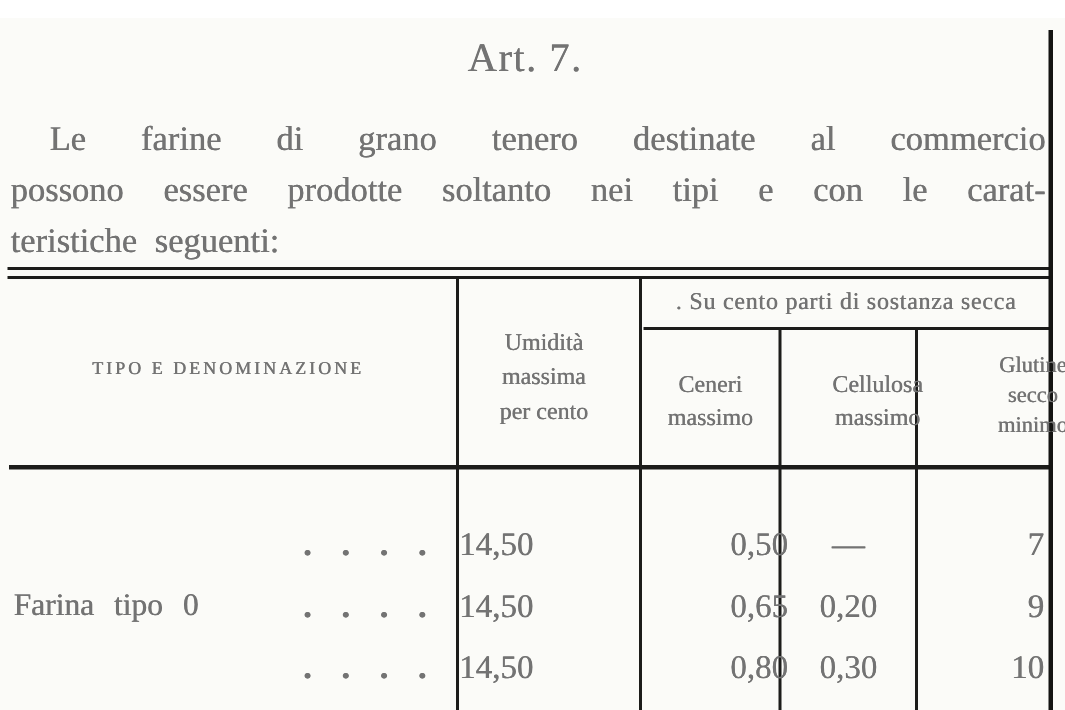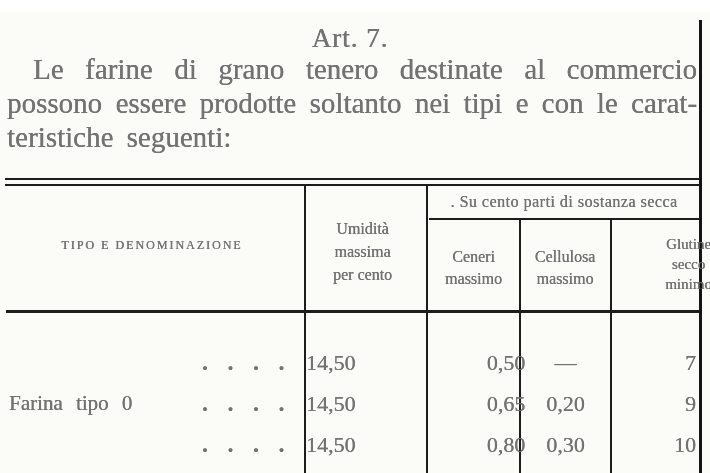--- a/index.html
+++ b/index.html
@@ -8,42 +8,42 @@
     background:#fbfbf8;color:#737373;
     font-family:Liberation Serif, serif;
     text-shadow:0.3px 0 0 currentColor;
     margin-top:12px;
   }
   
   .title{
     position:absolute;top:11px;left:0;width:700px;
     text-align:center;font-size:27px;letter-spacing:1px;
   }
-  .para{position:absolute;top:40px;left:7px;width:690px;font-size:29px;line-height:34px;}
+  .para{position:absolute;top:64px;left:7px;width:690px;font-size:23px;line-height:34px;}
   .pline{text-align:justify;text-align-last:justify;white-space:normal;}
   .pline-first{text-indent:26px;}
   .pline-last{text-align:left;text-align-last:left;word-spacing:6px;}
   
   .hline,.vline{position:absolute;background:#1c1c1a;}
   .rule-top-a{left:5px;top:166px;width:696px;height:2px;}
   .rule-top-b{left:5px;top:172px;width:696px;height:2px;}
   .rule-group{left:429px;top:206px;width:272px;height:2px;}
   .rule-mid{left:6px;top:298px;width:695px;height:3px;}
   .v1{left:304px;top:174px;width:2px;height:288px;}
   .v2{left:426px;top:174px;width:2px;height:288px;}
   .v3{left:519px;top:208px;width:2px;height:254px;}
   .v4{left:610px;top:208px;width:2px;height:254px;}
   .page-edge{left:699px;top:8px;width:3px;height:465px;background:#141412;}
   
   .th{position:absolute;text-align:center;}
   .th-tipo{left:0;top:226px;width:304px;font-size:12px;letter-spacing:2px;}
   .th-umidita{left:306px;top:205px;width:113px;font-size:16px;line-height:23px;}
   .th-group{left:428px;top:181px;width:272px;font-size:16px;letter-spacing:0.5px;}
   .th-ceneri{left:428px;top:234px;width:91px;font-size:16px;line-height:22px;}
-  .th-cellulosa{left:520px;top:234px;width:90px;font-size:16px;line-height:22px;}
+  .th-cellulosa{left:520px;top:234px;width:90px;font-size:16px;line-height:22px;padding-left:20px;}
   .th-glutine{left:611px;top:222px;width:87px;font-size:15px;line-height:20px;padding-left:34px;}
   .th .l{display:block;}
   
   .row{position:absolute;left:0;width:710px;height:28px;font-size:21px;}
   .cell{position:absolute;top:0;}
   .c-name{left:9px;word-spacing:8px;}
   .c-dots{left:202px;font-size:23px;font-weight:bold;letter-spacing:7px;}
   .num{font-size:22px;}
   .c-umidita{left:306px;width:108px;text-align:left;}
   .c-ceneri{left:428px;width:92px;text-align:center;padding-left:32px;}

